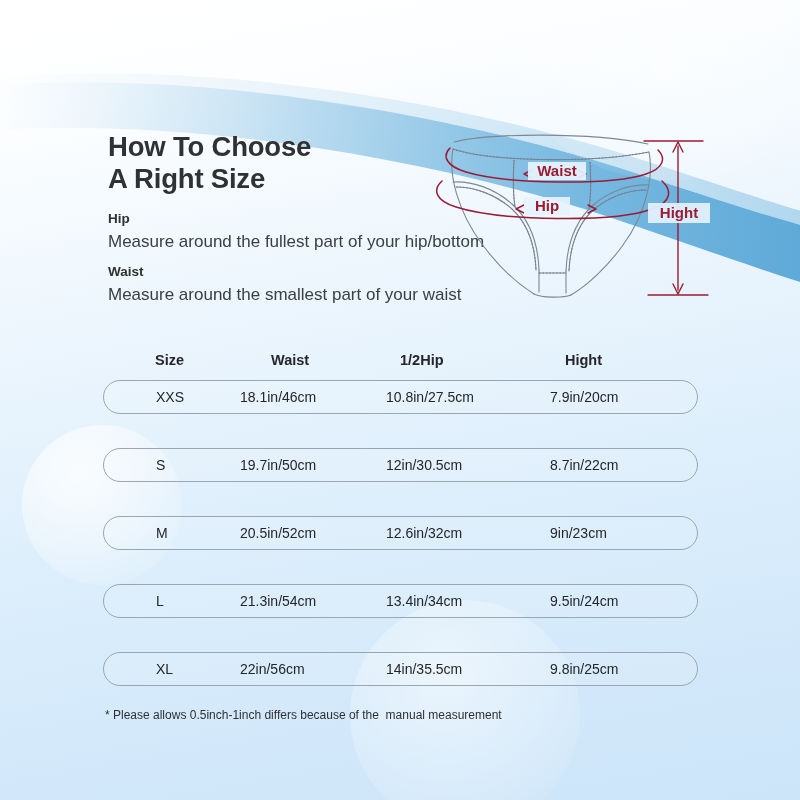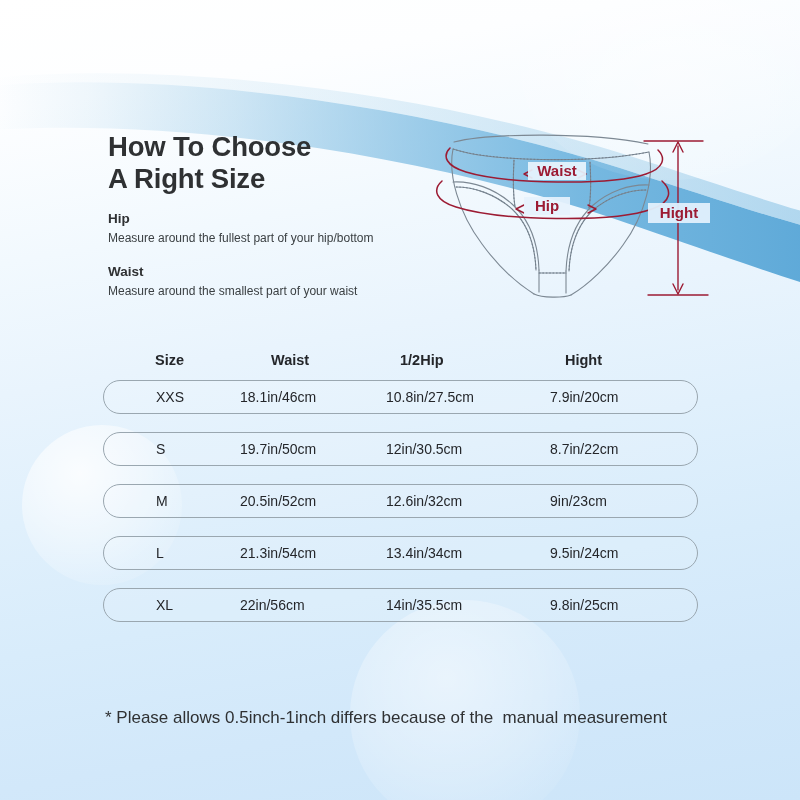--- a/index.html
+++ b/index.html
@@ -96,21 +96,21 @@
     left: 108px;
     width: 400px;
   }
   .desc-term {
     font-size: 13.5px;
     font-weight: bold;
     color: #2f3133;
     line-height: 1.45;
   }
   .desc-text {
-    font-size: 12px;
+    font-size: 17px;
     font-weight: normal;
     color: #3b4043;
     line-height: 1.5;
   }
   #hip-block { top: 209px; }
   #waist-block { top: 262px; }
 
   
   .illustration {
     position: absolute;
@@ -135,21 +135,21 @@
     position: absolute;
     top: 0;
     font-size: 14.5px;
     font-weight: bold;
     color: #24262a;
     white-space: nowrap;
   }
   .row {
     position: relative;
     height: 34px;
-    margin-bottom: 18px;
+    margin-bottom: 34px;
     border: 1px solid #9aa7b0;
     border-radius: 17px;
     background: rgba(255,255,255,0.10);
     box-sizing: border-box;
   }
   .cell {
     position: absolute;
     top: 50%;
     transform: translateY(-50%);
     font-size: 14px;
@@ -165,21 +165,21 @@
 
   .h-size  { left: 52px; }
   .h-waist { left: 168px; }
   .h-hip   { left: 297px; }
   .h-hight { left: 462px; }
 
   .footnote {
     position: absolute;
     left: 105px;
     top: 708px;
-    font-size: 17px;
+    font-size: 12px;
     color: #2f3133;
     white-space: pre;
   }
 </style>
 </head>
 <body>
 
 <div id="page">
 
   <svg class="bg-layer" viewBox="0 0 800 800" xmlns="http://www.w3.org/2000/svg">

